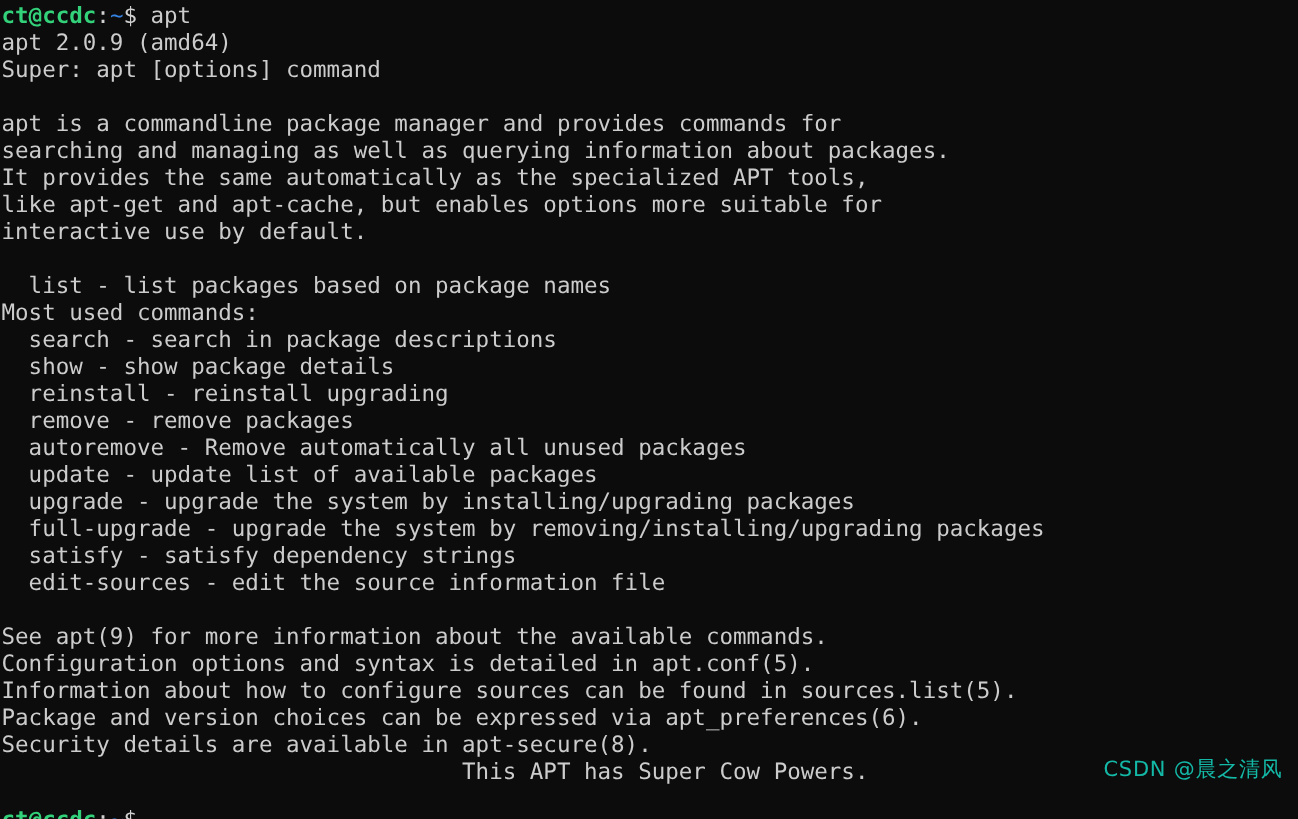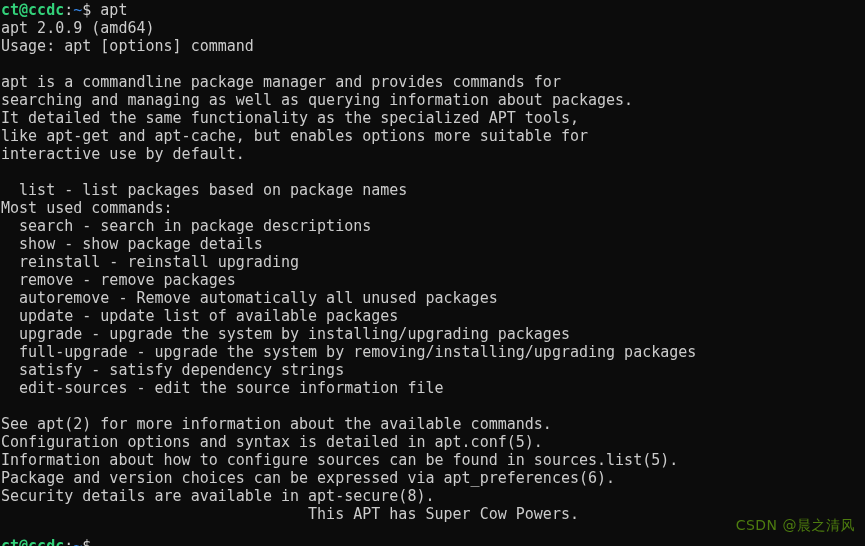--- a/index.html
+++ b/index.html
@@ -52,65 +52,65 @@
     height: 9px;
     overflow: hidden;
     white-space: pre;
     font-family: "DejaVu Sans Mono", "Liberation Mono", monospace;
     font-size: 15px;
     line-height: 18px;
   }
   #watermark {
     position: absolute;
     right: 10px;
-    bottom: 12px;
+    bottom: 24px;
     font-family: "DejaVu Sans", "Liberation Sans", sans-serif;
     font-size: 14px;
-    color: #4d7c0f;
+    color: #14b8a6;
     letter-spacing: 0.5px;
     user-select: none;
     pointer-events: none;
   }
 </style>
 </head>
 <body>
 
 <div id="terminal">
 
   <div class="line"><span class="seg c-green-b">ct@ccdc</span><span class="seg c-white">:</span><span class="seg c-blue">~</span><span class="seg c-white">$</span><span class="seg c-text"> apt</span></div>
 
   <div class="line">apt 2.0.9 (amd64)</div>
-  <div class="line">Usage: apt [options] command</div>
+  <div class="line">Super: apt [options] command</div>
 
   <div class="line blank"> </div>
 
   <div class="line">apt is a commandline package manager and provides commands for</div>
   <div class="line">searching and managing as well as querying information about packages.</div>
-  <div class="line">It detailed the same functionality as the specialized APT tools,</div>
+  <div class="line">It provides the same automatically as the specialized APT tools,</div>
   <div class="line">like apt-get and apt-cache, but enables options more suitable for</div>
   <div class="line">interactive use by default.</div>
 
   <div class="line blank"> </div>
 
   <div class="line">  list - list packages based on package names</div>
   <div class="line">Most used commands:</div>
   <div class="line">  search - search in package descriptions</div>
   <div class="line">  show - show package details</div>
   <div class="line">  reinstall - reinstall upgrading</div>
   <div class="line">  remove - remove packages</div>
   <div class="line">  autoremove - Remove automatically all unused packages</div>
   <div class="line">  update - update list of available packages</div>
   <div class="line">  upgrade - upgrade the system by installing/upgrading packages</div>
   <div class="line">  full-upgrade - upgrade the system by removing/installing/upgrading packages</div>
   <div class="line">  satisfy - satisfy dependency strings</div>
   <div class="line">  edit-sources - edit the source information file</div>
 
   <div class="line blank"> </div>
 
-  <div class="line">See apt(2) for more information about the available commands.</div>
+  <div class="line">See apt(9) for more information about the available commands.</div>
   <div class="line">Configuration options and syntax is detailed in apt.conf(5).</div>
   <div class="line">Information about how to configure sources can be found in sources.list(5).</div>
   <div class="line">Package and version choices can be expressed via apt_preferences(6).</div>
   <div class="line">Security details are available in apt-secure(8).</div>
 
   <div class="line">                                  This APT has Super Cow Powers.</div>
 
   <div id="last-prompt-row"><span class="seg c-green-b">ct@ccdc</span><span class="seg c-white">:</span><span class="seg c-blue">~</span><span class="seg c-white">$</span></div>
 
   <div id="watermark">CSDN @晨之清风</div>

